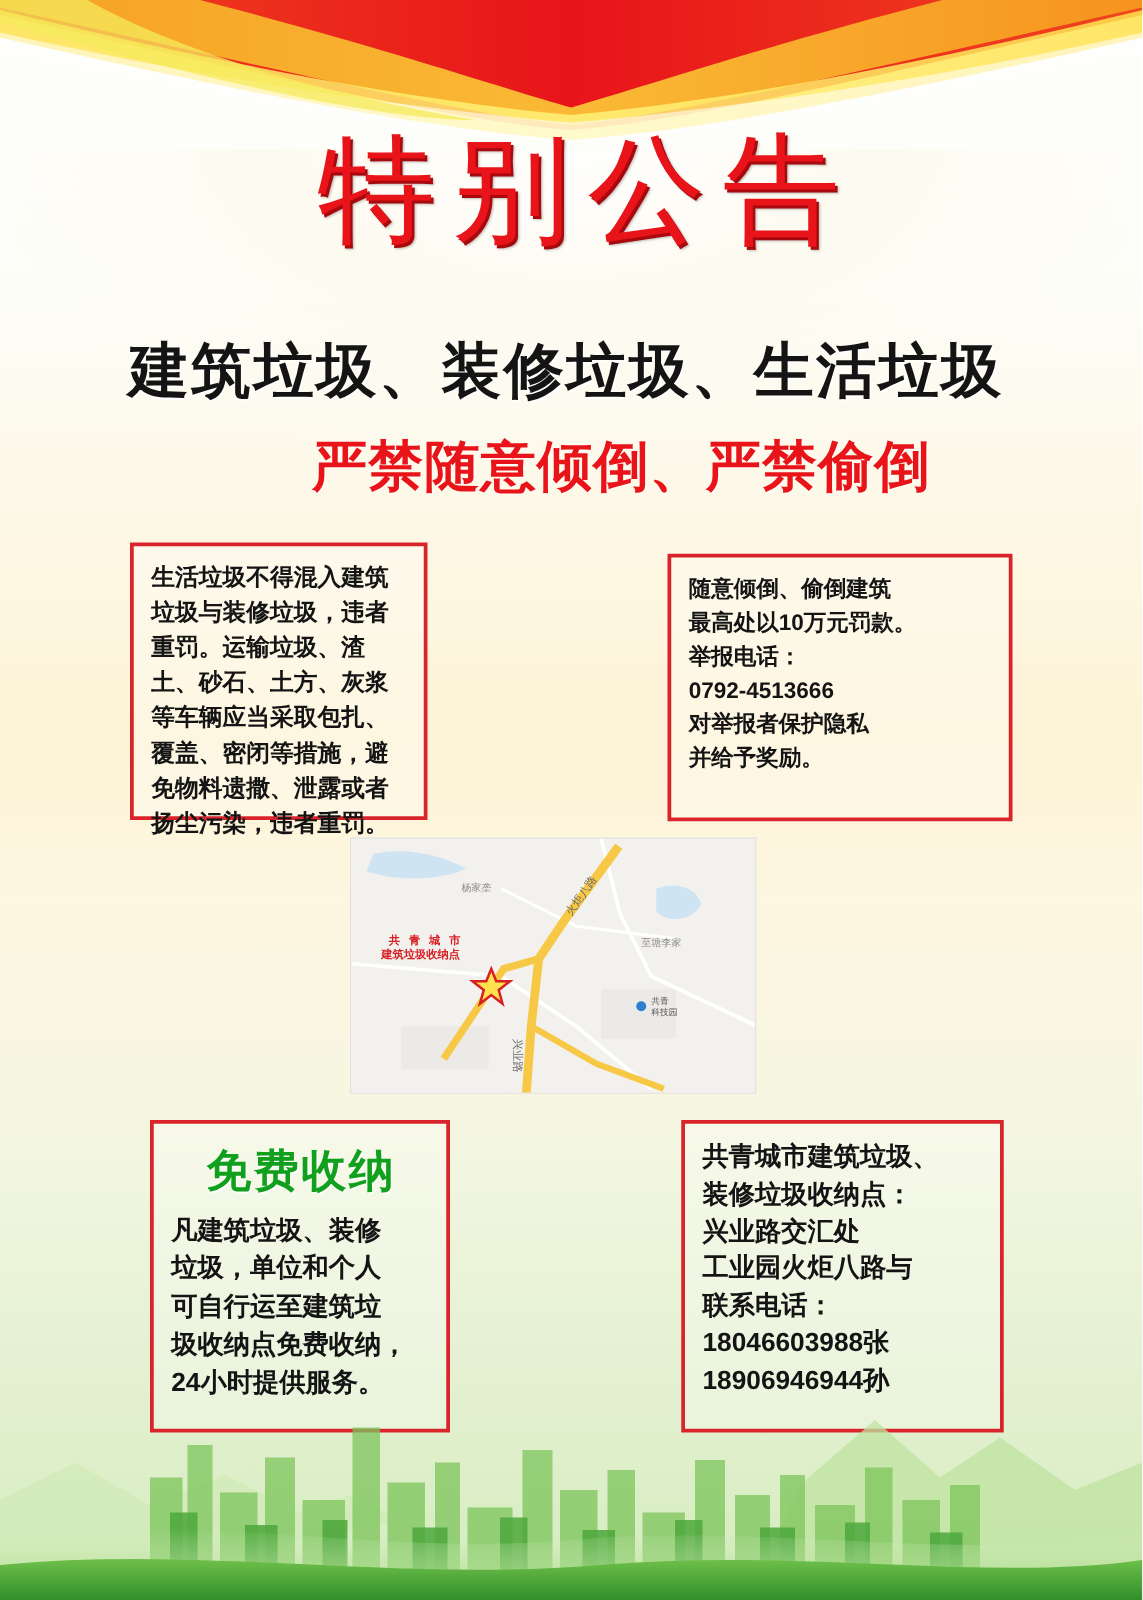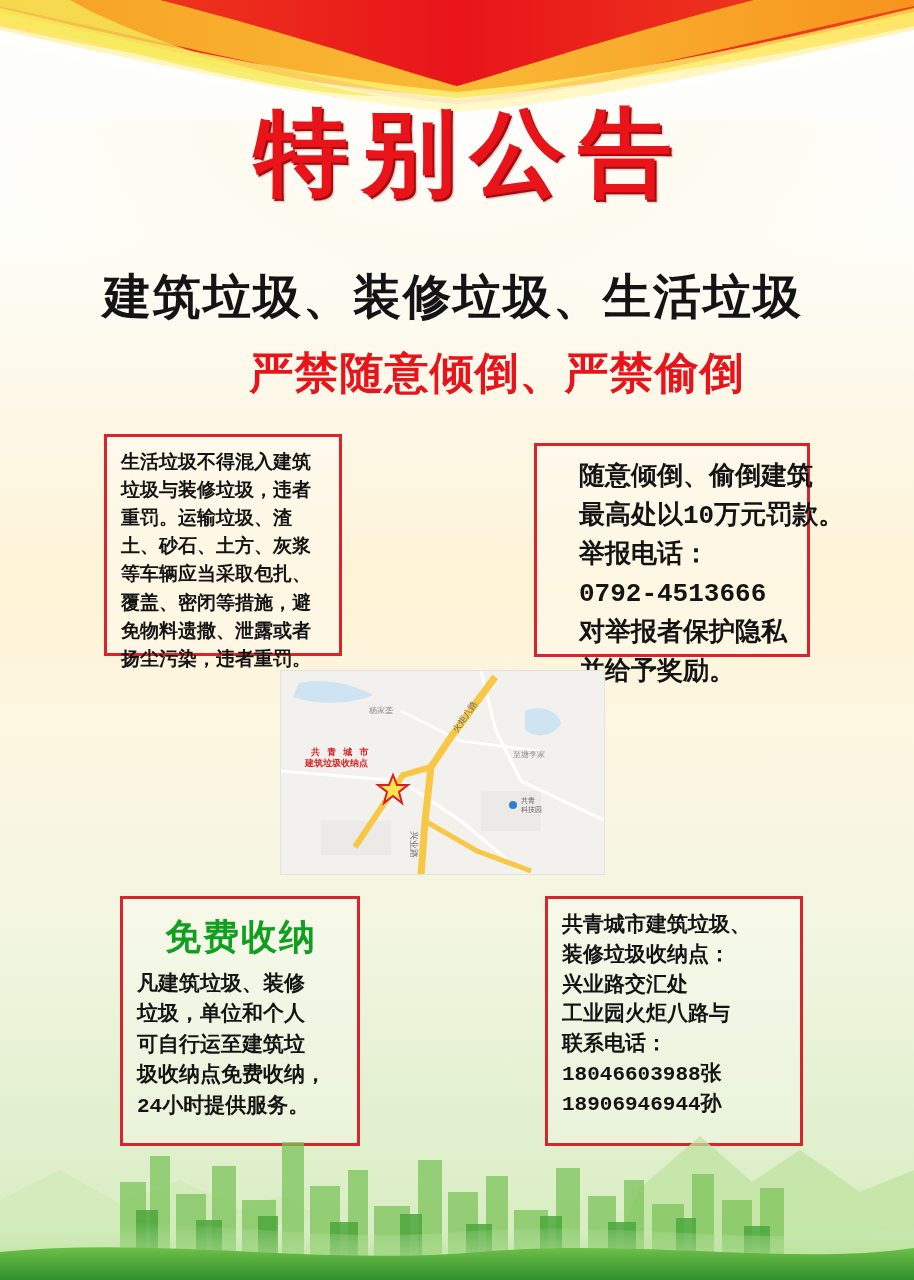--- a/index.html
+++ b/index.html
@@ -49,21 +49,21 @@
   }
   .title-wrap {
     position: absolute;
     left: 0;
     top: 104px;
     width: 914px;
     text-align: center;
   }
   .main-title {
     font-family: "DejaVu Sans", "Liberation Sans", sans-serif;
-    font-weight: bold;
+    font-weight: normal;
     font-size: 94px;
     letter-spacing: 14px;
     color: #e8141a;
     text-shadow:
       2px 2px 0 #a8090d,
       3px 3px 2px rgba(0,0,0,0.25);
     line-height: 1.05;
     margin: 0;
     padding-left: 26px;
   }
@@ -96,21 +96,21 @@
   }
   .box {
     position: absolute;
     border: 3px solid #d8242a;
     background: rgba(255,255,255,0.28);
     box-sizing: border-box;
     padding: 12px 12px 10px 14px;
   }
   .box p {
     margin: 0;
-    font-family: Liberation Mono, monospace;
+    font-family: Liberation Sans, sans-serif;
     color: #141414;
     font-weight: bold;
   }
   .box-left-top {
     left: 104px;
     top: 434px;
     width: 238px;
     height: 222px;
   }
   .box-left-top p {
@@ -118,23 +118,22 @@
     line-height: 1.48;
     letter-spacing: 0px;
   }
   .box-right-top {
     left: 534px;
     top: 443px;
     width: 276px;
     height: 214px;
   }
   .box-right-top p {
-    font-size: 26px;
+    font-size: 18px;
     line-height: 1.5;
-    margin-left: 28px;
   }
   .map {
     position: absolute;
     left: 280px;
     top: 670px;
     width: 325px;
     height: 205px;
     background: #f2f0ec;
     overflow: hidden;
     border: 1px solid #e4e2de;

